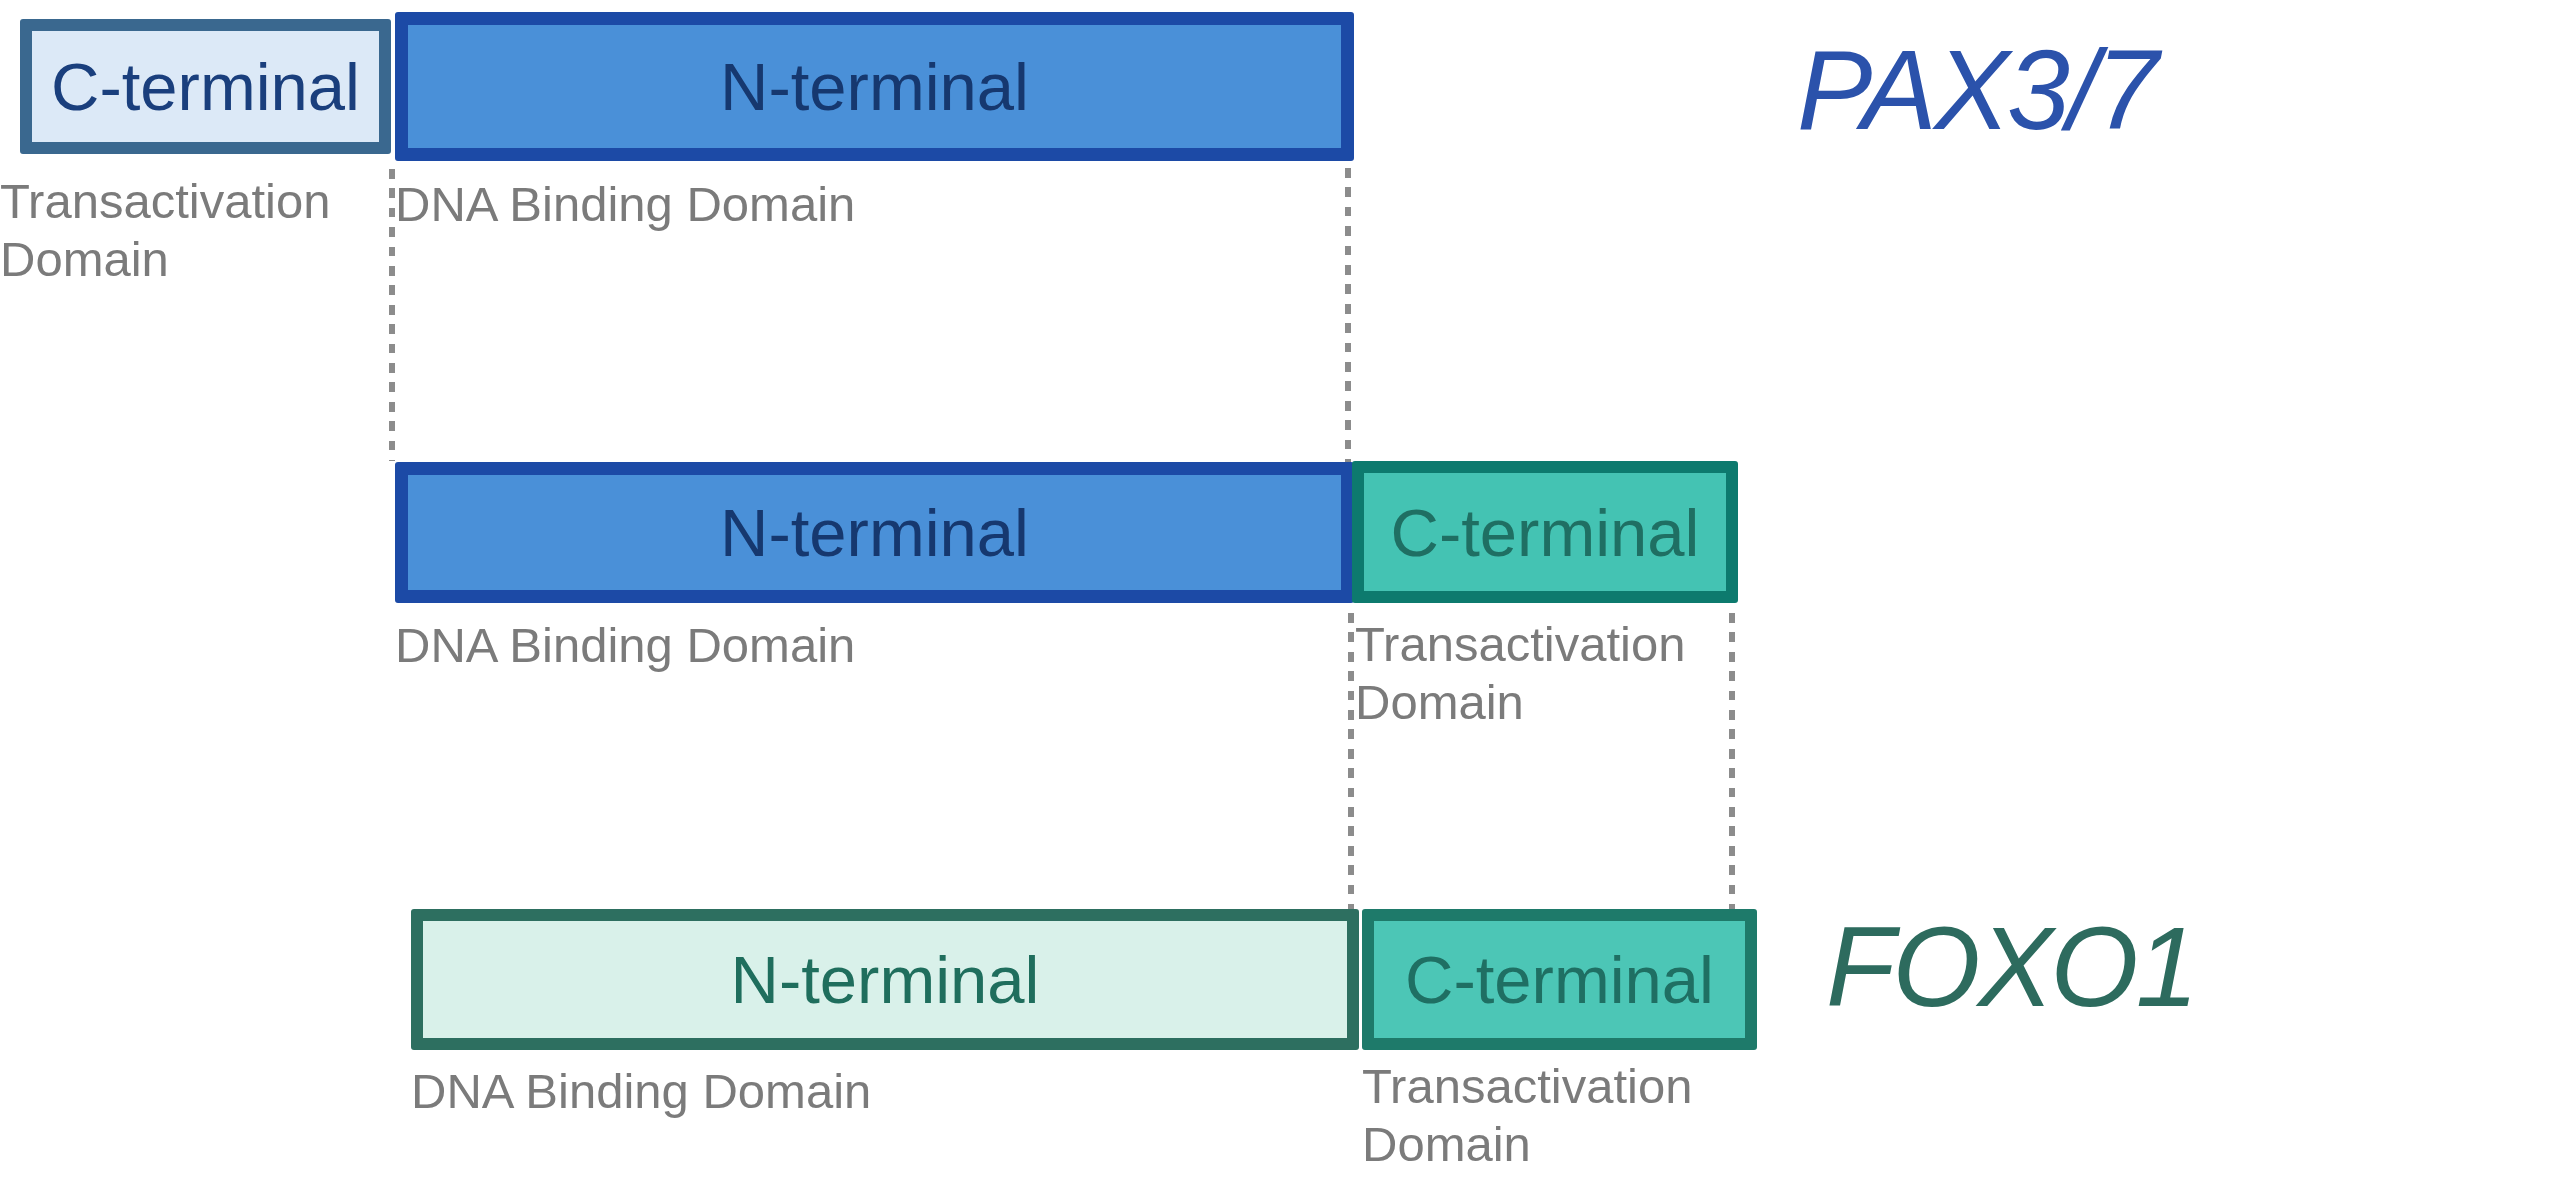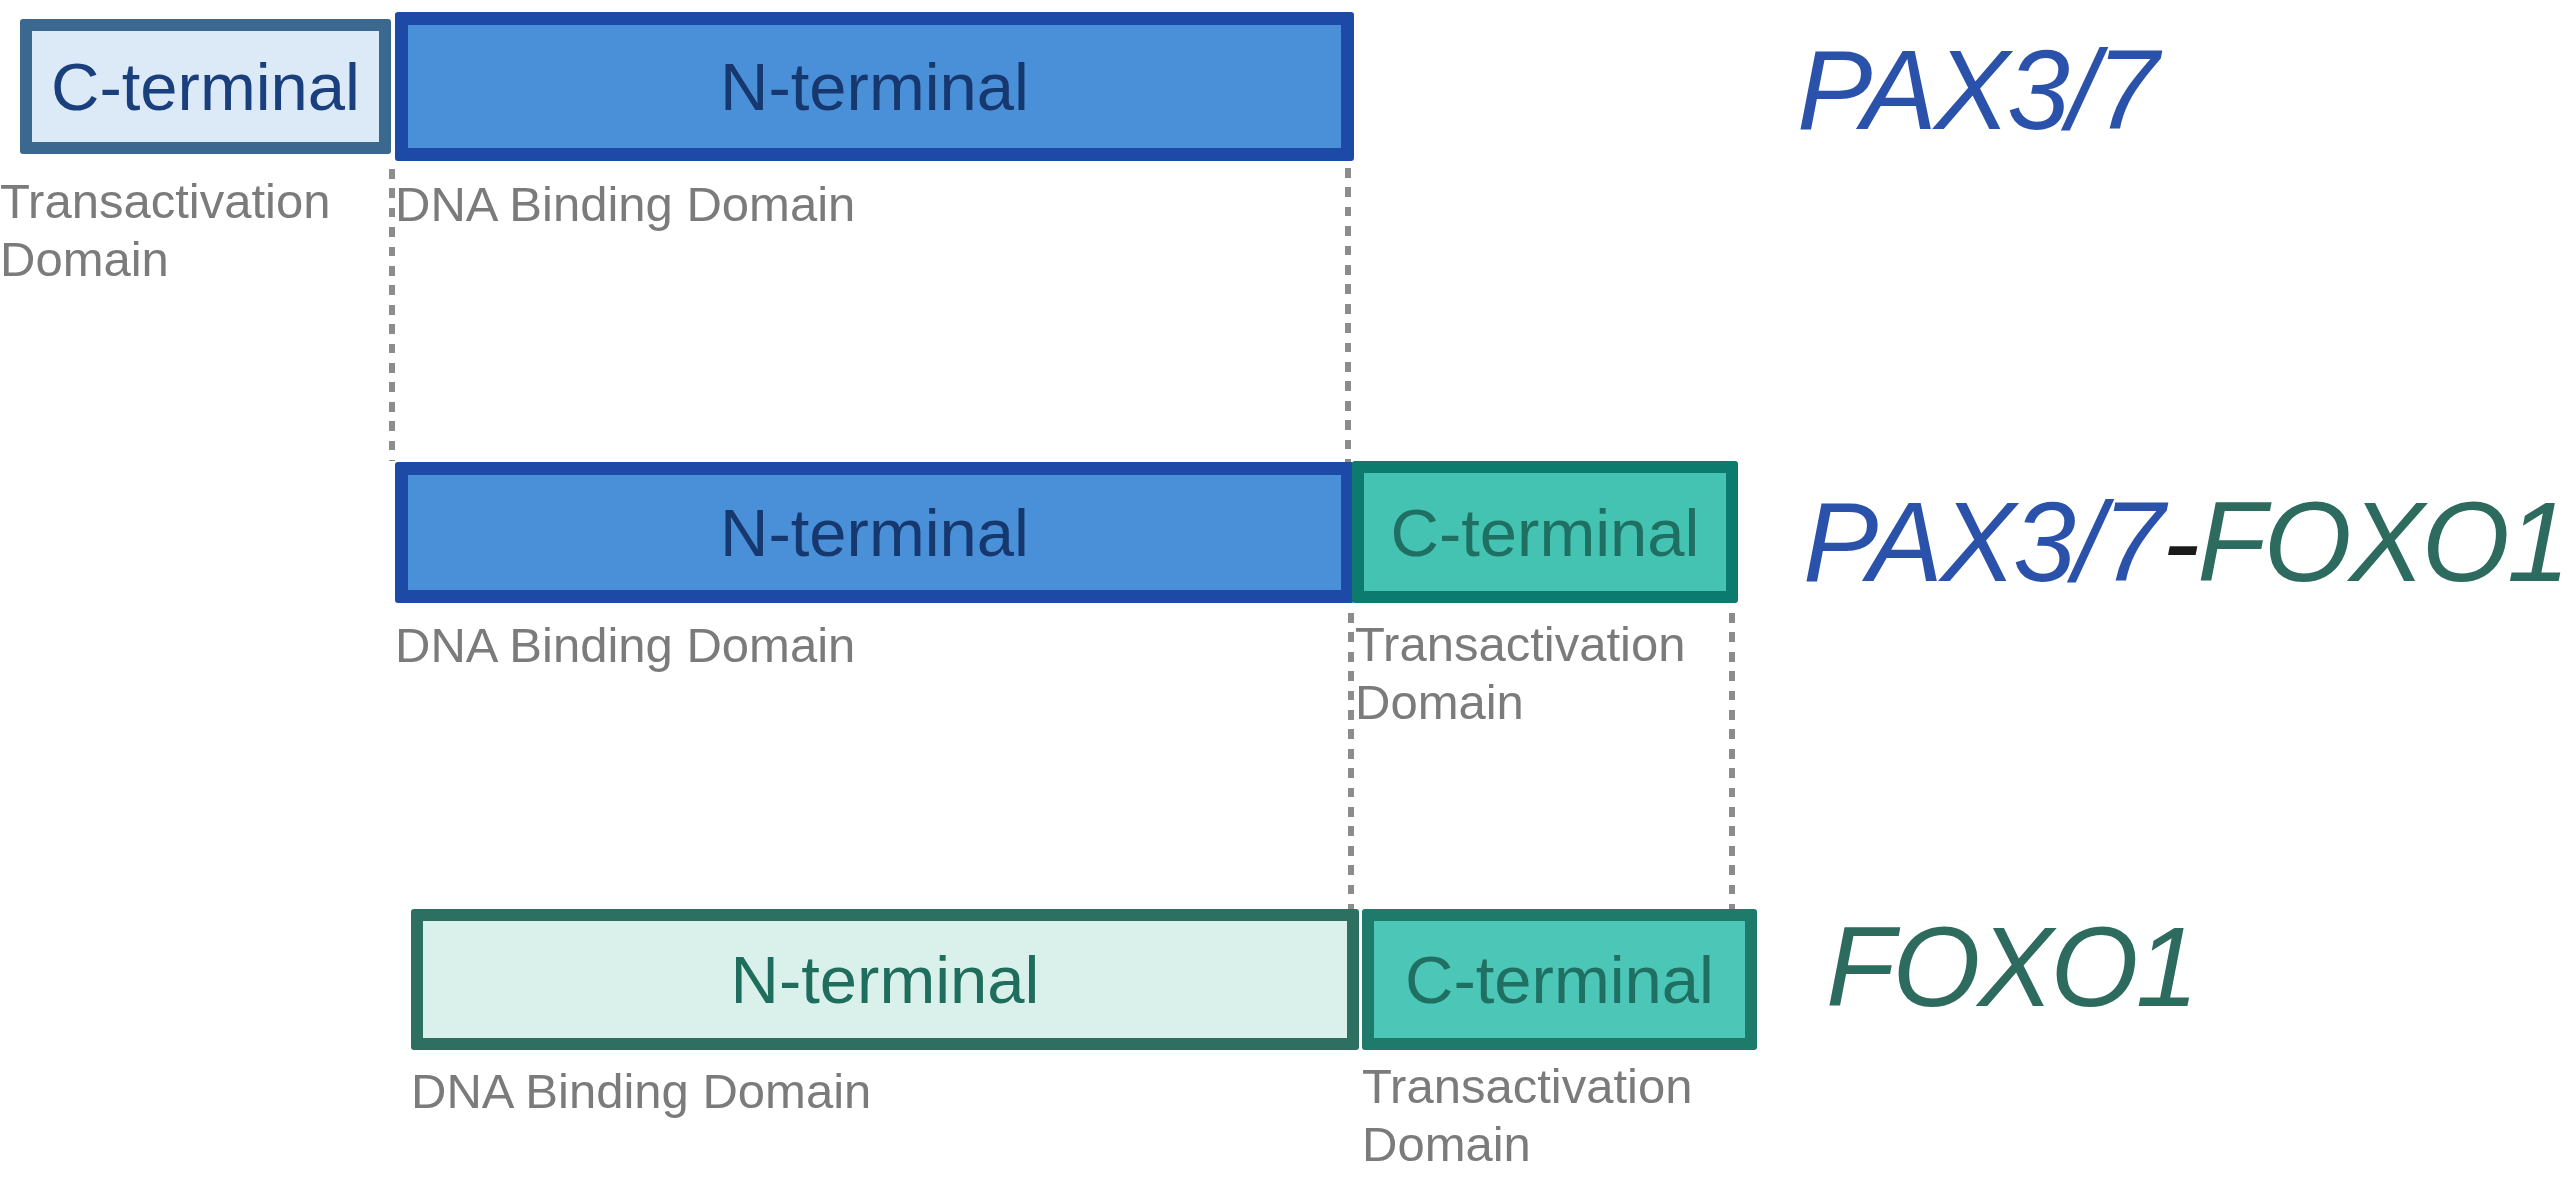--- a/index.html
+++ b/index.html
@@ -114,23 +114,20 @@
   <div class="dbox box-foxo-teal c2">
     <span>C-terminal</span>
   </div>
 
   <div class="sublabel sub-n2">DNA Binding Domain</div>
   <div class="sublabel sub-c2">
     <div>Transactivation</div>
     <div>Domain</div>
   </div>
 
-  <div class="gene-title t2">
-    <span class="title-blue">PAX3/7</span><span class="title-sep">-</span><span class="title-green">FOXO1</span>
-  </div>
 
   <div class="dotline dot-c"></div>
   <div class="dotline dot-d"></div>
 
   <div class="dbox box-foxo-light n3">
     <span>N-terminal</span>
   </div>
   <div class="dbox box-foxo-teal2 c3">
     <span>C-terminal</span>
   </div>

